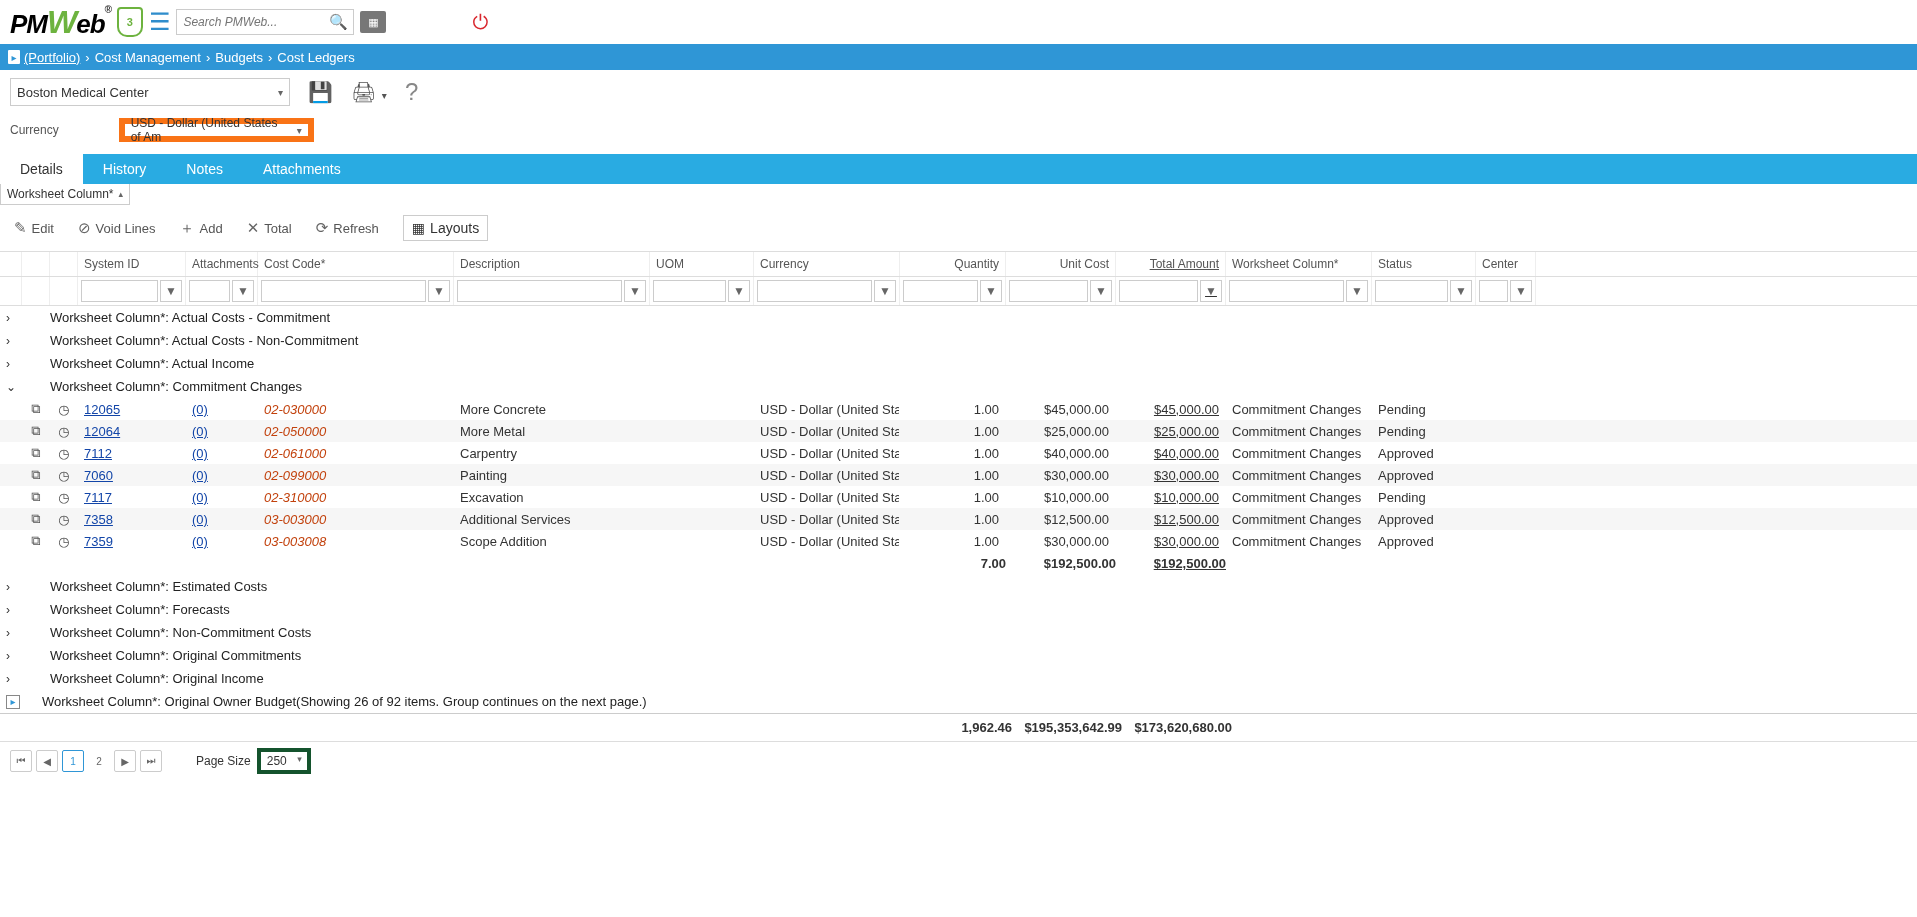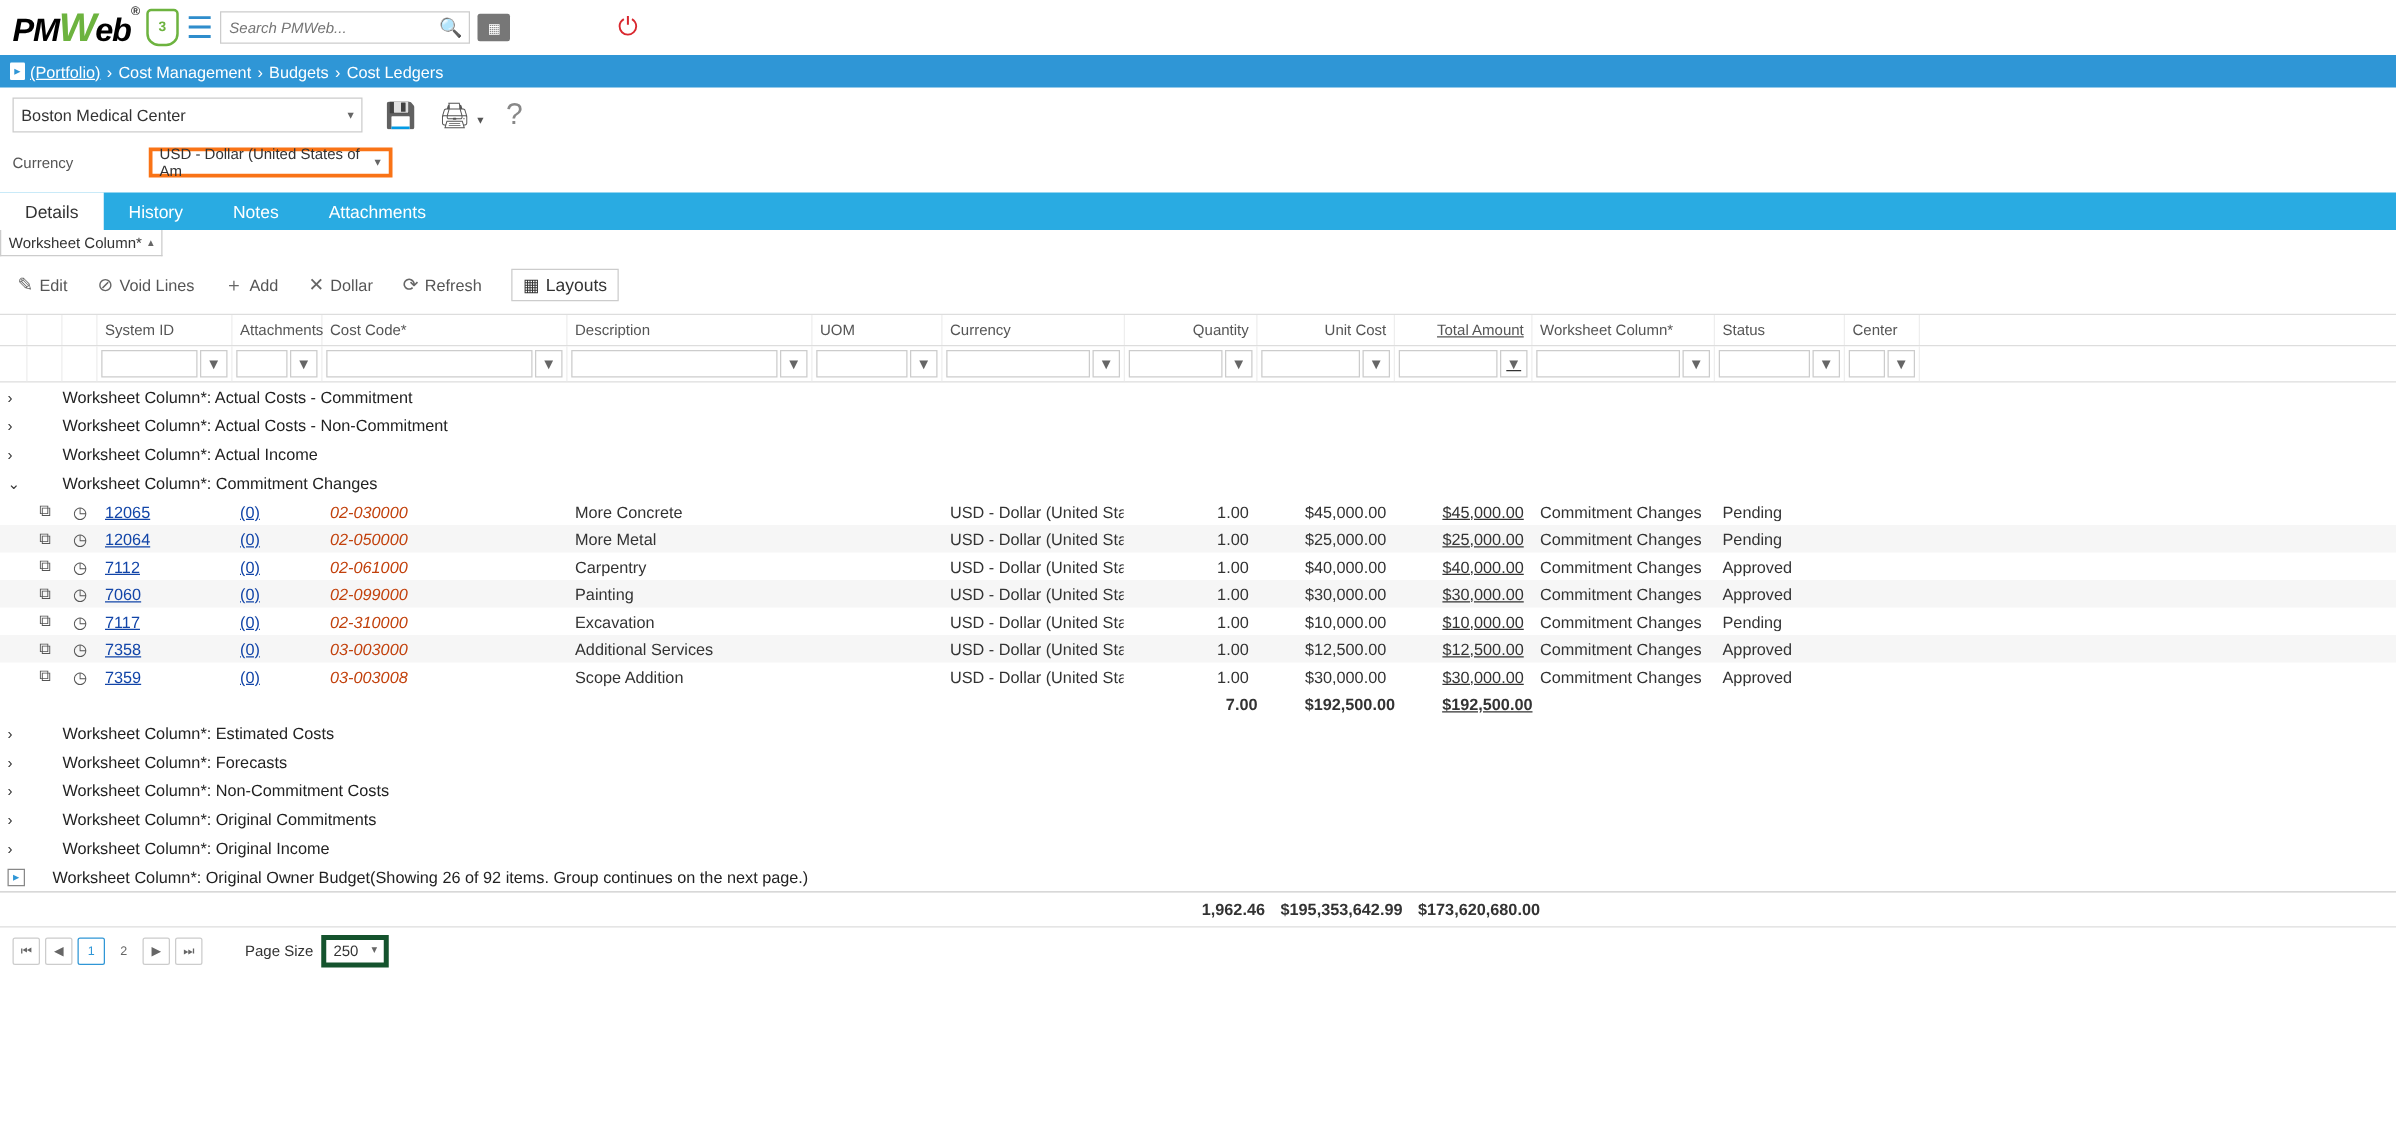--- a/index.html
+++ b/index.html
@@ -5,37 +5,37 @@
 *{box-sizing:border-box;margin:0;padding:0;}
 body{font-family:Arial,Helvetica,sans-serif;font-size:13px;color:#333;background:#fff;width:1917px;overflow-x:hidden;}
 .header{display:flex;align-items:center;padding:2px 10px;height:44px;gap:6px;}
 .logo{font-size:26px;font-weight:bold;font-style:italic;letter-spacing:-1px;}
 .logo .pm{color:#000;}
 .logo .w{color:#6db33f;font-size:32px;}
 .logo .eb{color:#000;}
 .logo .r{font-size:10px;vertical-align:top;}
 .shield{width:26px;height:30px;border:2px solid #6db33f;border-radius:4px 4px 10px 10px;display:flex;align-items:center;justify-content:center;color:#6db33f;font-size:11px;font-weight:bold;}
 .ham{color:#2f8dcc;font-size:24px;cursor:pointer;}
-.search-wrap{position:relative;width:200px;}
+.search-wrap{position:relative;width:178px;}
 .search-wrap input{width:100%;height:26px;border:1px solid #ccc;padding:0 26px 0 6px;font-style:italic;color:#888;font-size:12px;}
 .search-wrap .sicon{position:absolute;right:6px;top:4px;color:#888;font-size:15px;}
 .app-icon{width:26px;height:22px;background:#777;border-radius:2px;display:flex;align-items:center;justify-content:center;color:#fff;font-size:11px;}
 .power{color:#d9272e;font-size:20px;margin-left:80px;cursor:pointer;}
 .breadcrumb{background:#2f96d6;color:#fff;height:26px;display:flex;align-items:center;padding:0 8px;font-size:13px;}
 .breadcrumb .caret{background:#fff;color:#2f96d6;width:12px;height:14px;display:inline-flex;align-items:center;justify-content:center;font-size:10px;margin-right:4px;border-radius:1px;}
 .breadcrumb a{color:#fff;text-decoration:underline;}
 .breadcrumb span.sep{margin:0 5px;}
 .subhead{display:flex;align-items:center;gap:18px;padding:8px 10px;}
 .proj-select{width:280px;height:28px;border:1px solid #ccc;padding:0 20px 0 6px;position:relative;display:flex;align-items:center;background:#fff;font-size:13px;}
 .proj-select::after{content:"▾";position:absolute;right:6px;color:#666;font-size:10px;}
 .tool-icon{font-size:20px;color:#555;cursor:pointer;}
 .qmark{font-size:24px;color:#888;}
 .currow{display:flex;align-items:center;gap:18px;padding:4px 10px 12px;}
 .currow label{color:#555;font-size:12px;}
-.cur-select{width:195px;height:24px;border:3px solid #f97316;padding:0 20px 0 6px;position:relative;display:flex;align-items:center;background:#fff;font-size:12px;}
+.cur-select{width:195px;height:24px;border:6px solid #f97316;padding:0 20px 0 6px;position:relative;display:flex;align-items:center;background:#fff;font-size:12px;}
 .cur-select::after{content:"▾";position:absolute;right:6px;color:#666;font-size:10px;}
 .tabs{background:#29abe2;display:flex;height:30px;align-items:stretch;}
 .tab{padding:0 20px;display:flex;align-items:center;color:#fff;font-size:14px;cursor:pointer;}
 .tab.active{background:#fff;color:#333;}
 .ws-drop{border:1px solid #ccc;border-top:none;width:130px;padding:3px 6px;font-size:12px;display:flex;align-items:center;justify-content:space-between;}
 .ws-drop::after{content:"▴";font-size:9px;color:#666;}
 .toolbar2{display:flex;align-items:center;gap:24px;padding:10px 14px;color:#555;font-size:13px;}
 .tbitem{display:flex;align-items:center;gap:5px;cursor:pointer;}
 .tbitem .ic{font-size:15px;color:#666;}
 .layouts{border:1px solid #ccc;padding:4px 8px;display:flex;align-items:center;gap:5px;font-size:14px;color:#333;}
@@ -143,21 +143,21 @@
  <div class="tbitem">
       <span class="ic">⊘</span>
       <span>Void Lines</span>
     </div>
  <div class="tbitem">
       <span class="ic">＋</span>
       <span>Add</span>
     </div>
  <div class="tbitem">
       <span class="ic">✕</span>
-      <span>Dollar</span>
+      <span>Total</span>
     </div>
  <div class="tbitem">
       <span class="ic">⟳</span>
       <span>Refresh</span>
     </div>
  <div class="layouts">
       <span>▦</span>
       <span>Layouts</span>
     </div>
 </div>

